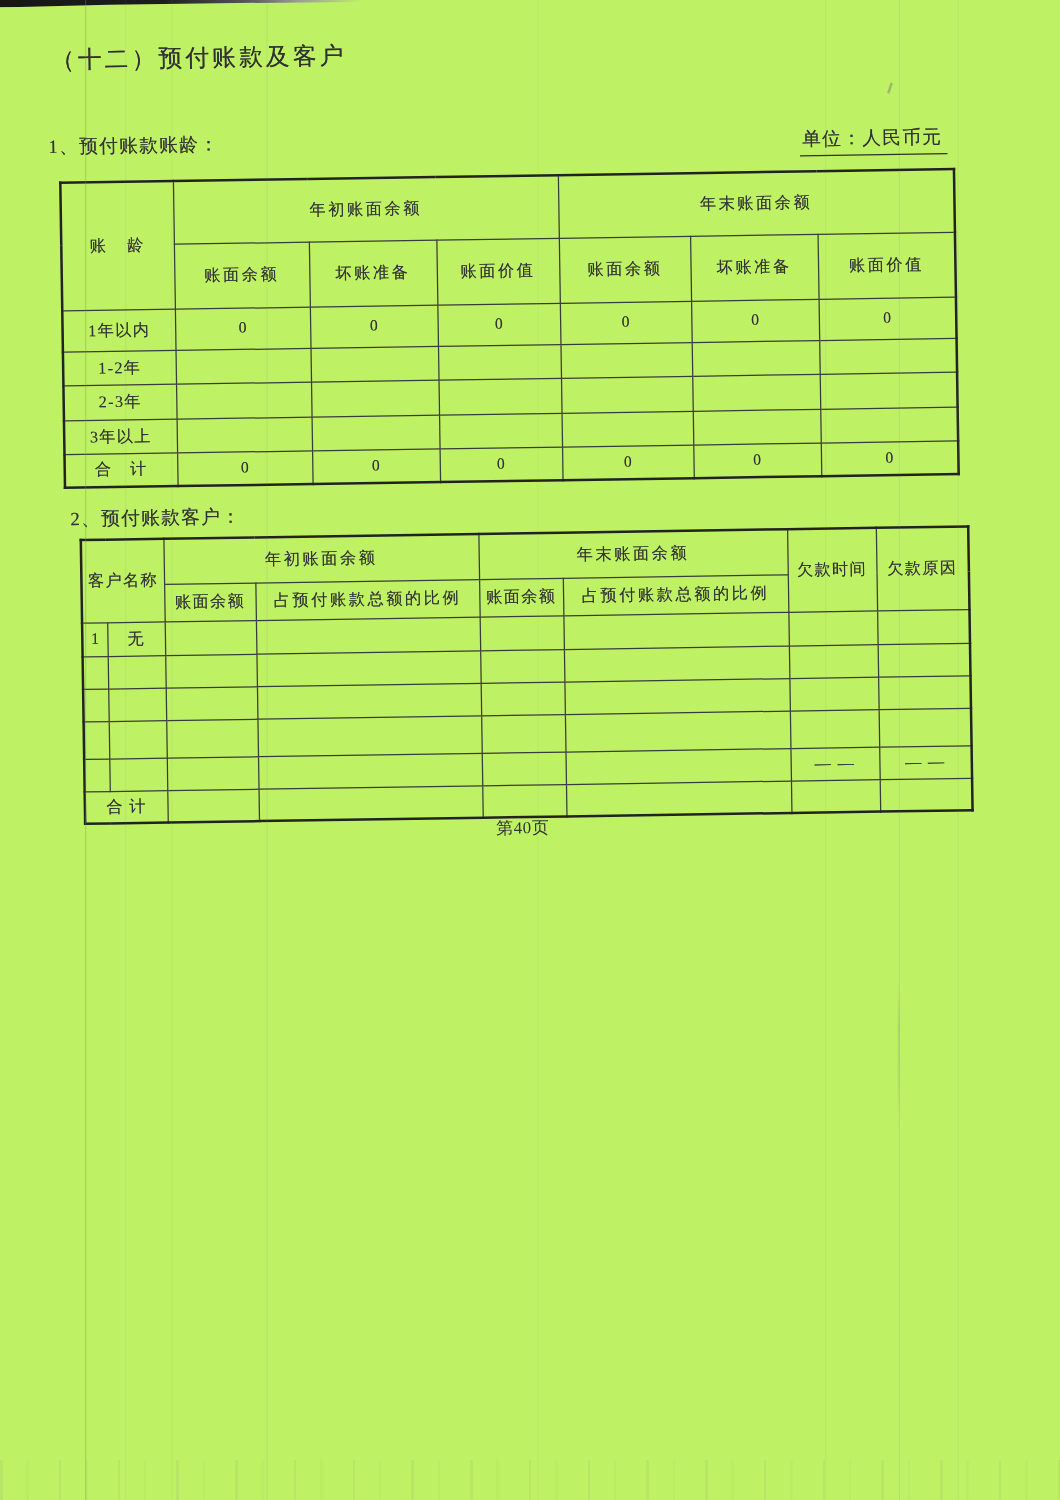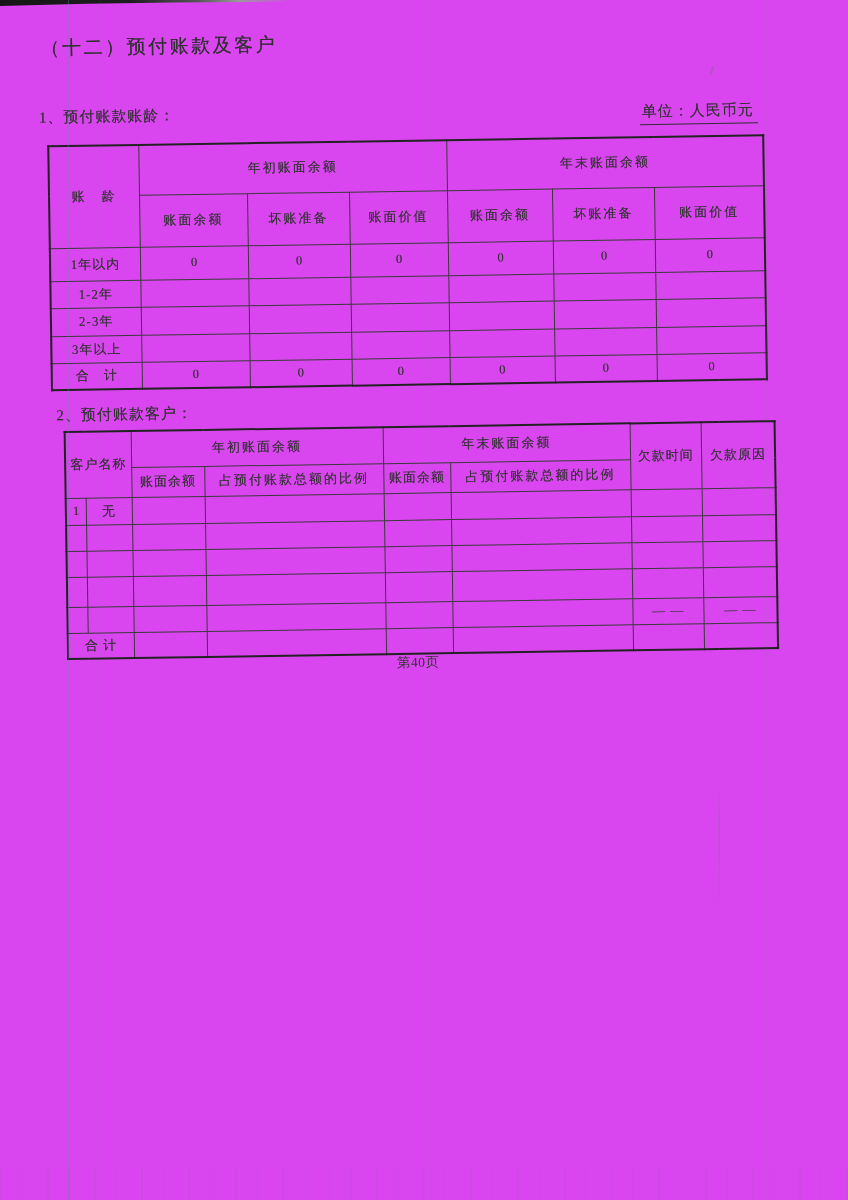--- a/index.html
+++ b/index.html
@@ -1,18 +1,18 @@
 <!DOCTYPE html>
 <html><head>
 <meta charset="utf-8">
 <style>
   html,body{margin:0;padding:0;background:#e8e8e8;}
   .page{
     position:relative;width:848px;height:1200px;margin:0 auto;
-    background:#d946ef;overflow:hidden;
+    background:#bef264;overflow:hidden;
     font-family:"Liberation Serif","DejaVu Serif",serif;
     color:#2e2e2e;
   }
   .rot{position:absolute;left:0;top:0;width:848px;height:1200px;
        transform:rotate(-0.88deg);transform-origin:0 0;}
   .abs{position:absolute;}
   .title{font-size:19px;letter-spacing:2.5px;color:#303030;
          text-shadow:0 0 .4px rgba(45,45,45,.8);white-space:nowrap;}
   .h15{font-size:15px;letter-spacing:1px;color:#333;white-space:nowrap;
        text-shadow:0 0 .3px rgba(45,45,45,.6);}

